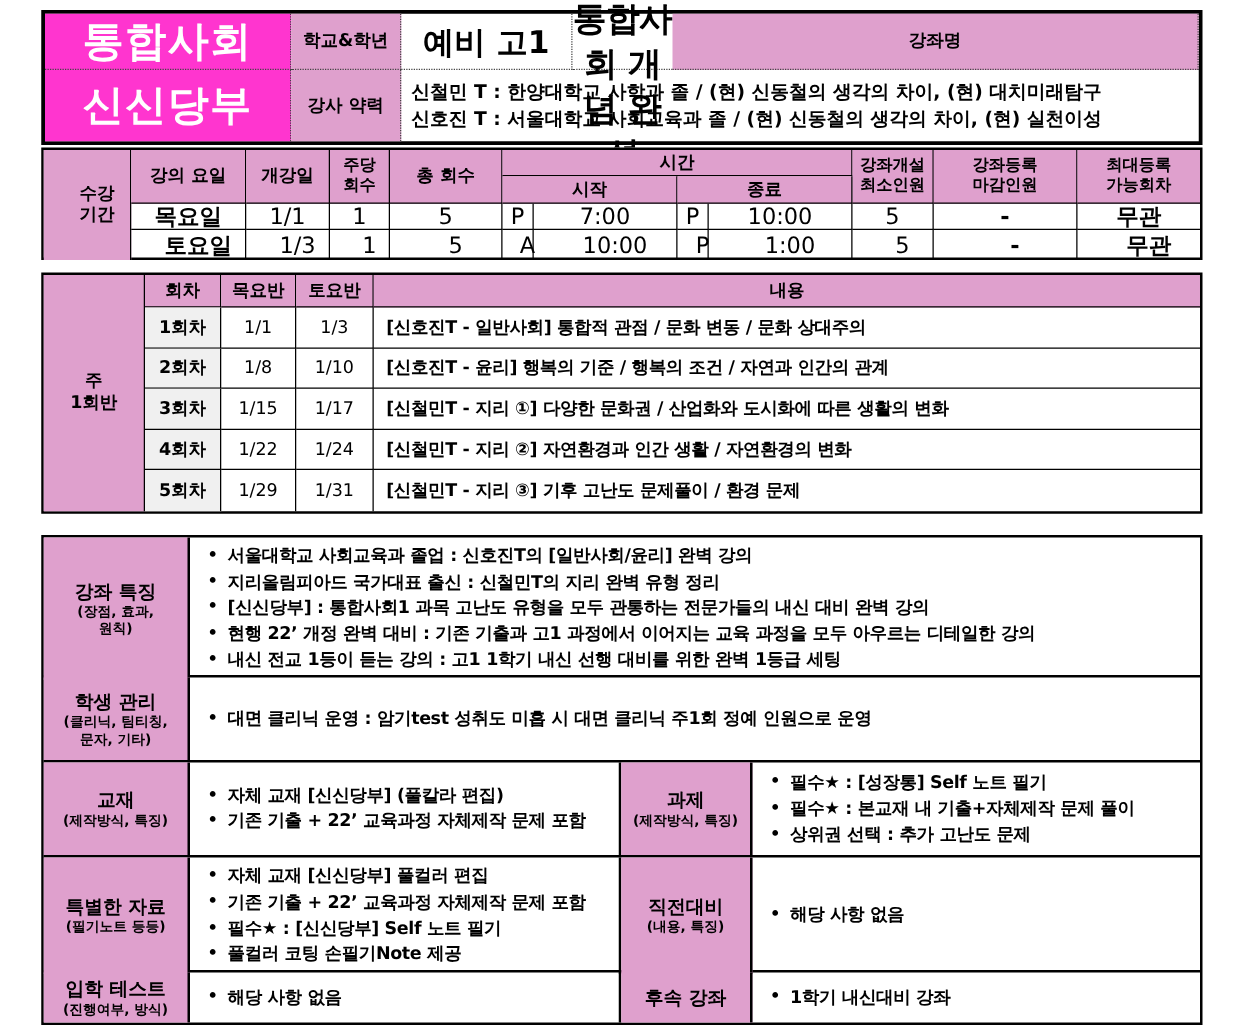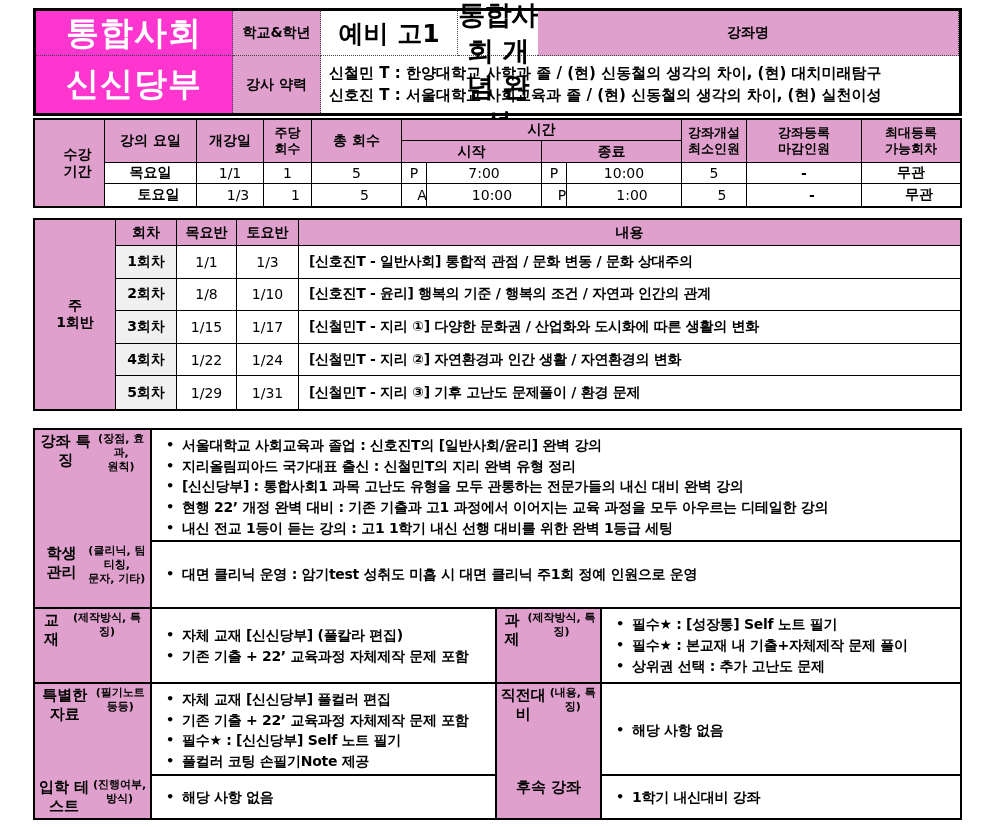--- a/index.html
+++ b/index.html
@@ -32,42 +32,42 @@
 
   
   .period { top:118px; height:90px; border:2.5px solid #000;
             display:grid;
             grid-template-columns:70px 92px 67px 48px 90px 25px 115px 25px 115px 65px 115px 1fr;
             grid-template-rows:21px 22px 21px 1fr; }
   .period .c { border-right:1.5px solid #000; border-bottom:1.5px solid #000; }
   .period .nr { border-right:none; } .period .nb { border-bottom:none;padding-left:16px; }
   .p-h { font-size:14px; font-weight:bold; }
   .p-h2 { font-size:13px; font-weight:bold; }
-  .p-v { font-size:14px; }
+  .p-v { font-size:18px; }
 
   
   .sched { top:218px; height:193px; border:2.5px solid #000;
            display:grid; grid-template-columns:81px 61px 60px 62px 1fr;
            grid-template-rows:26px repeat(5,1fr); }
   .sched .c { border-right:1.5px solid #000; border-bottom:1.5px solid #000; }
   .sched .nr { border-right:none; } .sched .nb { border-bottom:none; }
   .s-h { font-size:14px; font-weight:bold; }
   .s-no { font-size:14px; font-weight:bold; }
   .s-d { font-size:14px; }
   .s-content { justify-content:flex-start; text-align:left; padding-left:10px;
                font-size:14px; font-weight:600; letter-spacing:-0.3px; }
 
   
   .info { top:428px; height:392px; border:2.5px solid #000; display:flex; flex-direction:column; }
   .irow { display:grid; border-bottom:2px solid #000; }
   .irow:last-child { border-bottom:none; }
   .full { grid-template-columns:117px 1fr; }
   .split { grid-template-columns:117px 345px 105px 1fr; }
   .ilabel { background:var(--pink,#DFA0CD); border-right:2px solid #000;
-            display:flex; justify-content:center;
+            display:flex; flex-direction:column; align-items:center; justify-content:center;
             text-align:center; padding:2px; }
   .ilabel .main { font-size:15px; font-weight:bold; }
   .ilabel .sub { font-size:11px; font-weight:bold; line-height:1.25; }
   .icontent { display:flex; flex-direction:column; justify-content:center;
               padding:5px 8px 5px 12px; }
   .icontent.mid { border-right:2px solid #000; }
   .bullet { display:flex; align-items:flex-start; font-size:14px; font-weight:bold;
             line-height:1.48; letter-spacing:-0.3px; text-align:left; }
   .bullet::before { content:"•"; margin:0 8px 0 2px; font-size:13px; }
 </style>

